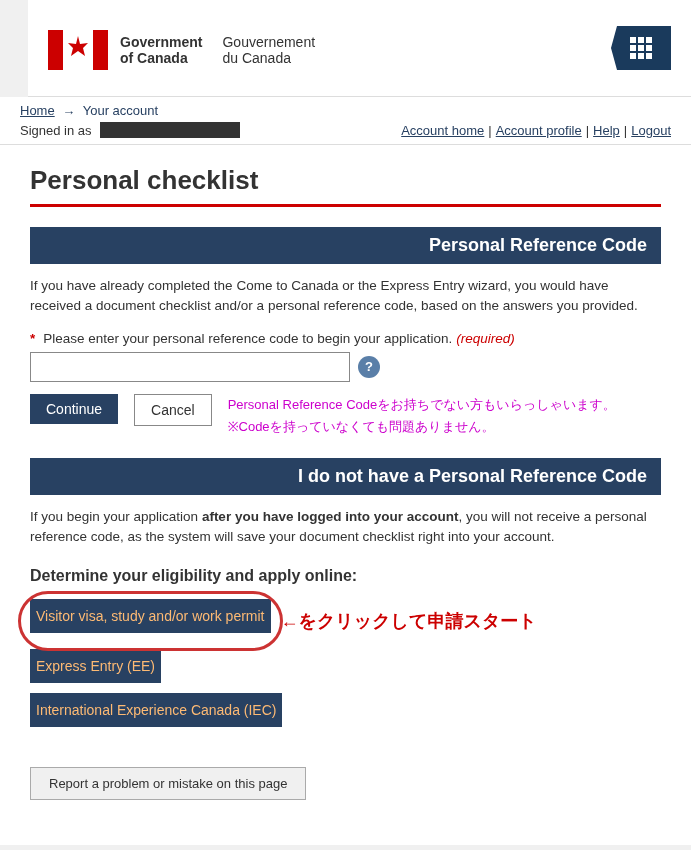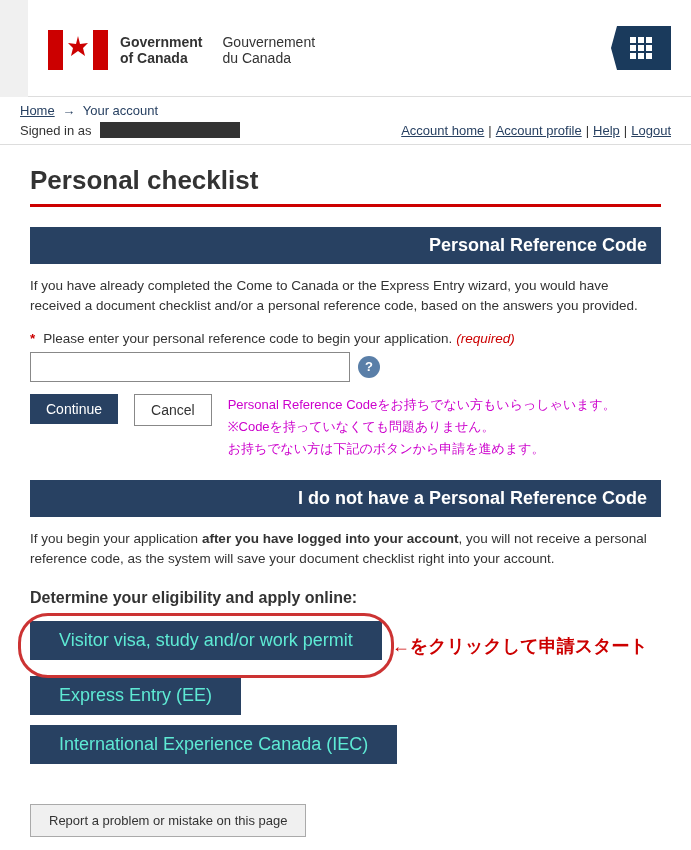--- a/index.html
+++ b/index.html
@@ -237,24 +237,24 @@
     
     .eligibility-title {
       font-size: 16px;
       font-weight: bold;
       margin-bottom: 14px;
       color: #333;
     }
 
     .apply-btn {
       background: #284162;
-      color: #5eead4;
+      color: #fdba74;
       border: none;
-      padding: 9px 29px;
-      font-size: 18px;
+      padding: 9px 6px;
+      font-size: 14px;
       cursor: pointer;
       margin-bottom: 10px;
       display: block;
       text-align: left;
     }
     .apply-btn.visitor {
       position: relative;
     }
 
     .visitor-row {
@@ -379,21 +379,20 @@
       <input class="text-input" type="text" style="">
       <div class="help-icon">?</div>
     </div>
 
     <div class="button-row">
       <button class="btn-continue">Continue</button>
       <button class="btn-cancel">Cancel</button>
       <div class="japanese-note">
         <div>Personal Reference Codeをお持ちでない方もいらっしゃいます。</div>
         <div>※Codeを持っていなくても問題ありません。</div>
-        <div>お持ちでない方は下記のボタンから申請を進めます。</div>
       </div>
     </div>
   </div>
 
   
   <div class="section-gap">
     <div class="section-header">I do not have a Personal Reference Code</div>
     <p class="section-body">
       <span>If you begin your application </span><strong>after you have logged into your account</strong><span>, you will not receive a personal reference code, as the system will save your document checklist right into your account.</span>
     </p>

